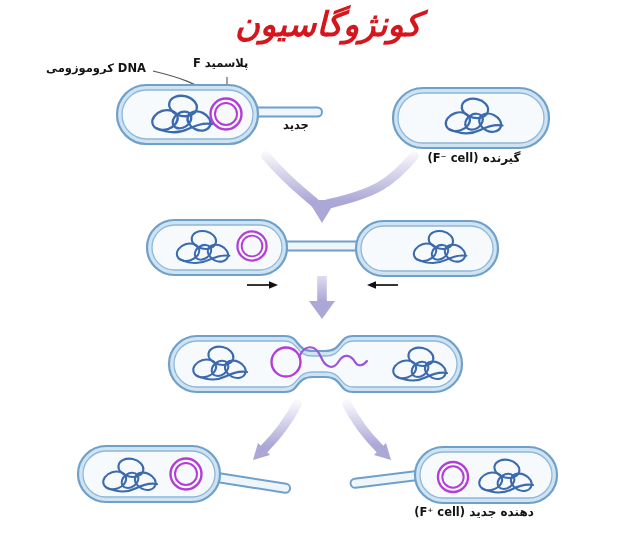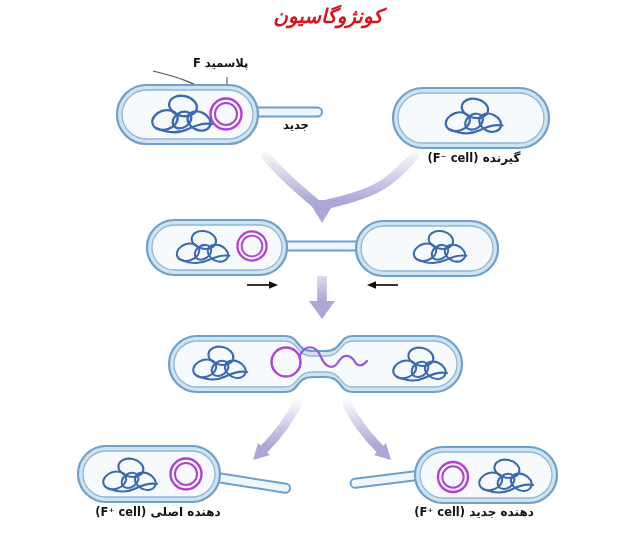--- a/index.html
+++ b/index.html
@@ -1,20 +1,20 @@
 <!DOCTYPE html>
 <html><head>
 <meta charset="utf-8">
 <style>
   html,body{margin:0;padding:0;background:#fff;}
   .stage{position:relative;width:623px;height:557px;background:#ffffff;overflow:hidden;
          font-family:"DejaVu Sans",sans-serif;}
   .canvas{position:absolute;left:0;top:0;}
   .title{position:absolute;top:4px;left:0;right:0;text-align:center;direction:rtl;
-         font-size:20px;font-weight:bold;font-style:italic;color:#d5161d;letter-spacing:0.5px;padding-left:33px;}
+         font-size:34px;font-weight:bold;font-style:italic;color:#d5161d;letter-spacing:0.5px;padding-left:33px;}
   .lbl{position:absolute;color:#141414;font-weight:bold;font-size:11.5px;white-space:nowrap;direction:rtl;}
   .cell-lbl{position:absolute;width:200px;text-align:center;direction:rtl;color:#141414;
             font-weight:bold;font-size:12px;white-space:nowrap;}
   .ctype{font-size:11.5px;}
   .tube{fill:#eef5fb;stroke:#6fa0ca;stroke-width:2;}
   .co{fill:#cfe3f2;stroke:#6fa0ca;stroke-width:2.2;}
   .ci{fill:#f6fafd;stroke:#8fb8d8;stroke-width:1.3;}
 </style>
 </head>
 <body>
@@ -136,29 +136,26 @@
   <g>
     <rect class="co" x="415" y="447" width="142" height="56" rx="28"></rect>
     <rect class="ci" x="420" y="452" width="132" height="46" rx="23"></rect>
     <use href="#plasmid" transform="translate(453,477) scale(0.97)"></use>
     <use href="#tangle" transform="translate(506,476) scale(0.9)"></use>
   </g>
 </svg>
 
 <div class="title">کونژوگاسیون</div>
 
+<div class="lbl" style="left:46px;top:61px">DNA کروموزومی</div>
 <div class="lbl" style="left:193px;top:56px">پلاسمید F</div>
 <div class="lbl" style="left:283px;top:118px">جدید</div>
 
 <div class="cell-lbl" style="left:374px;top:151px">
   <span>گیرنده</span>
   <span class="ctype" dir="ltr">(F⁻ cell)</span>
-</div>
-<div class="cell-lbl" style="left:58px;top:505px">
-  <span>دهنده اصلی</span>
-  <span class="ctype" dir="ltr">(F⁺ cell)</span>
 </div>
 <div class="cell-lbl" style="left:374px;top:505px">
   <span>دهنده جدید</span>
   <span class="ctype" dir="ltr">(F⁺ cell)</span>
 </div>
 
 </div>
 
 </body></html>

